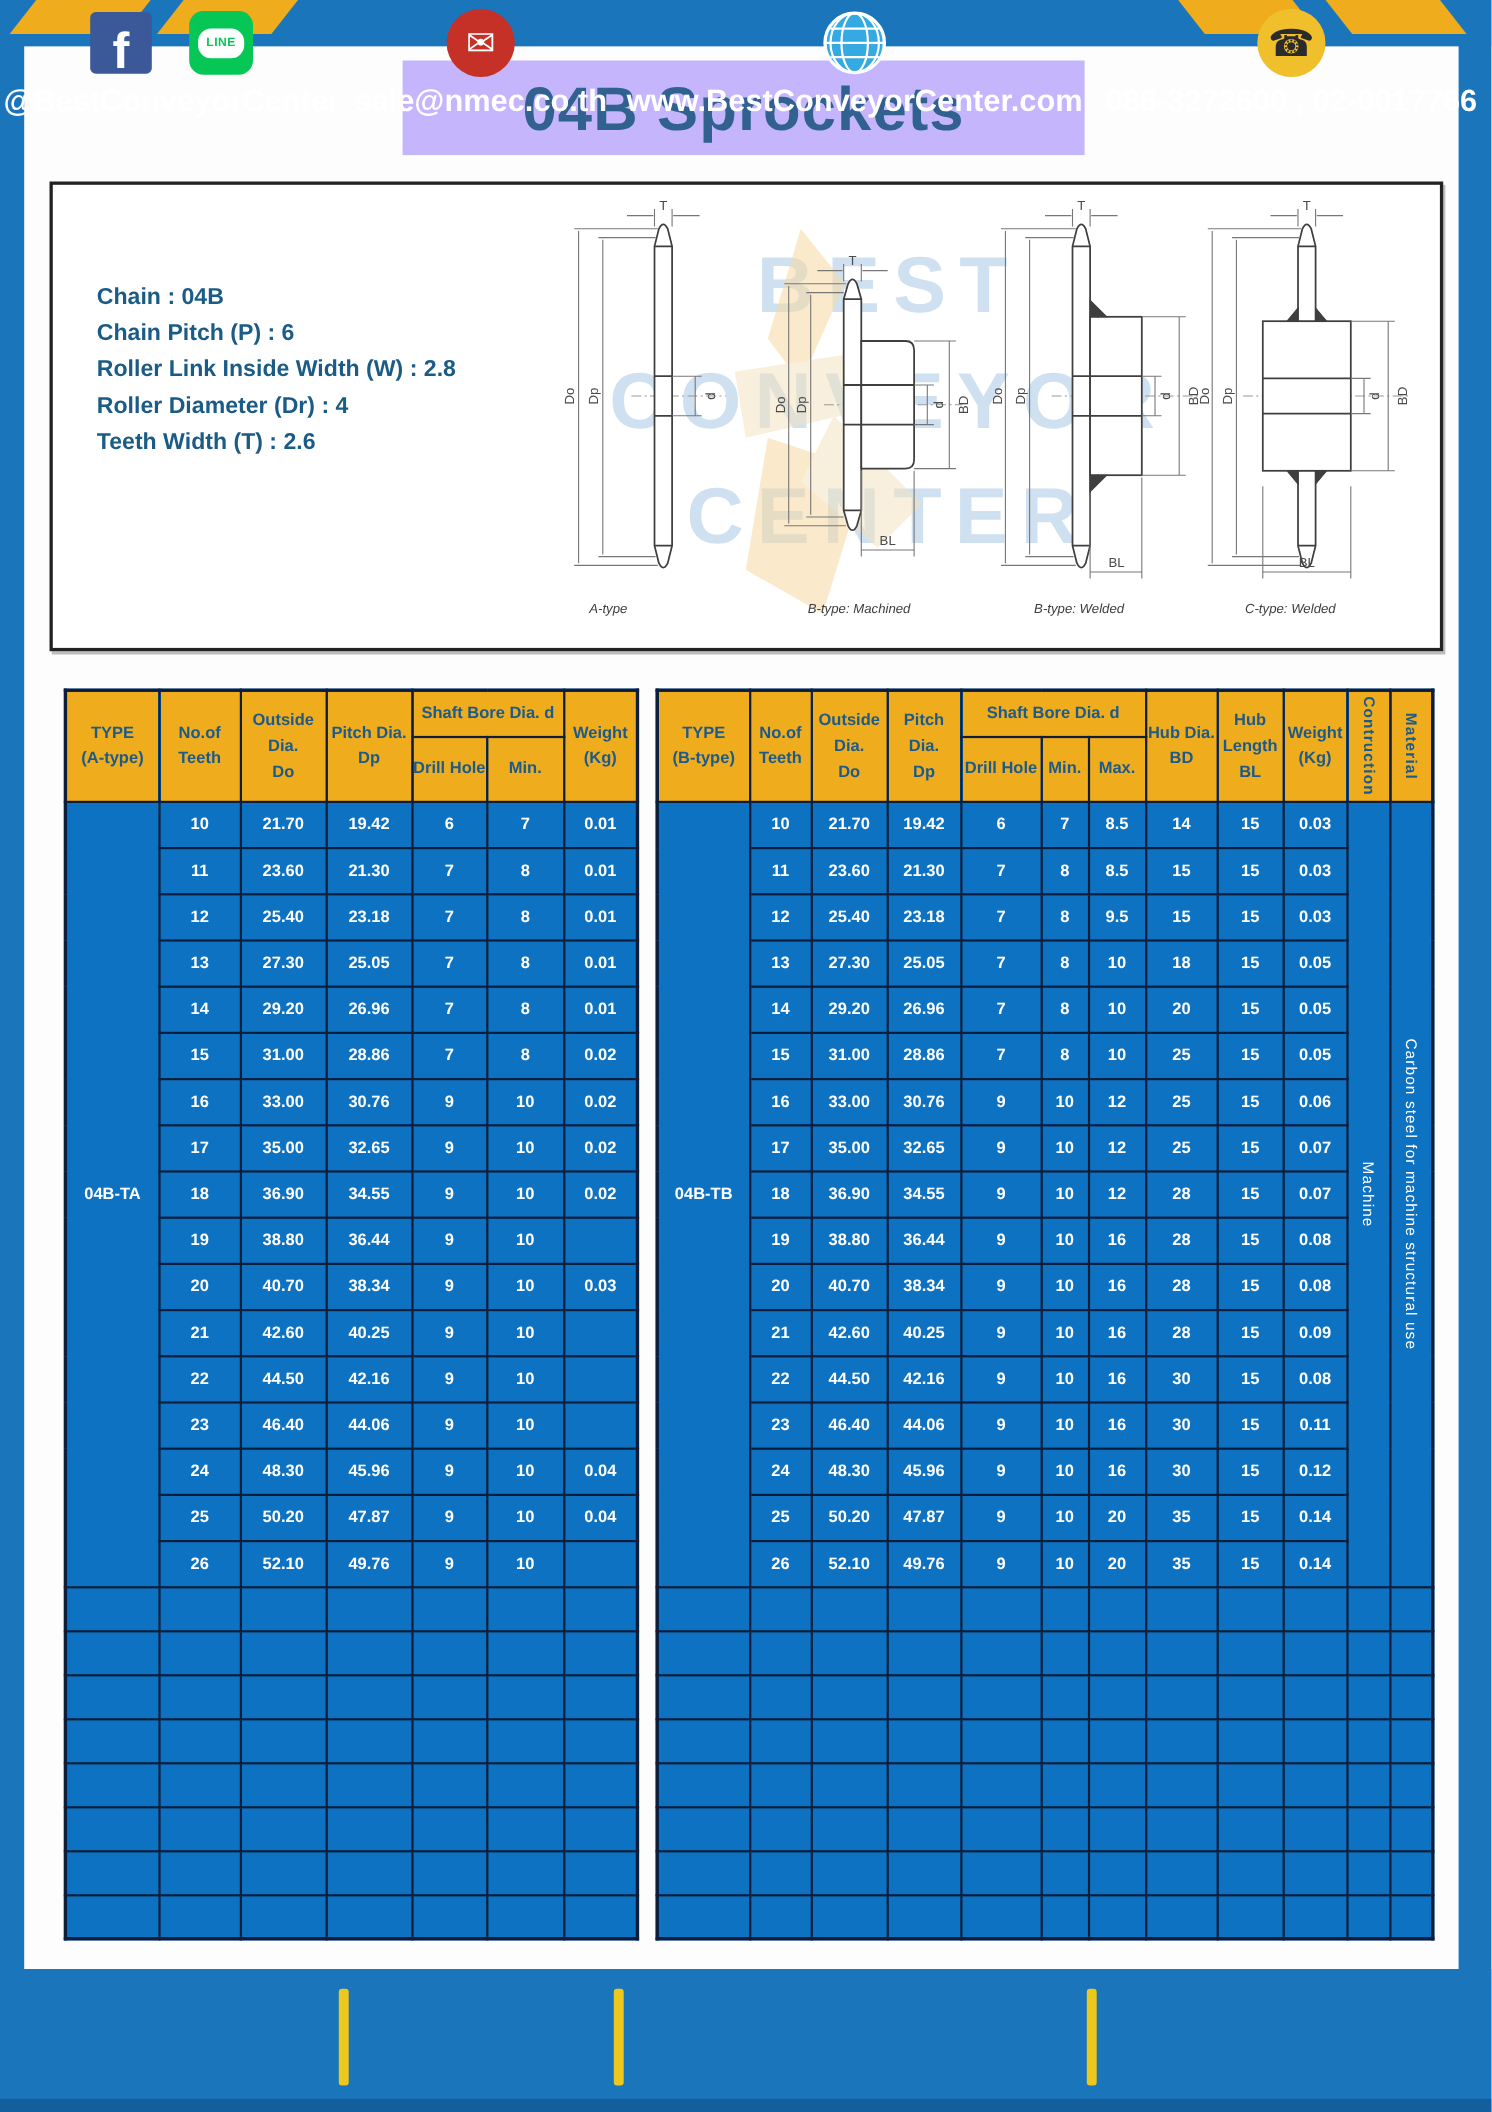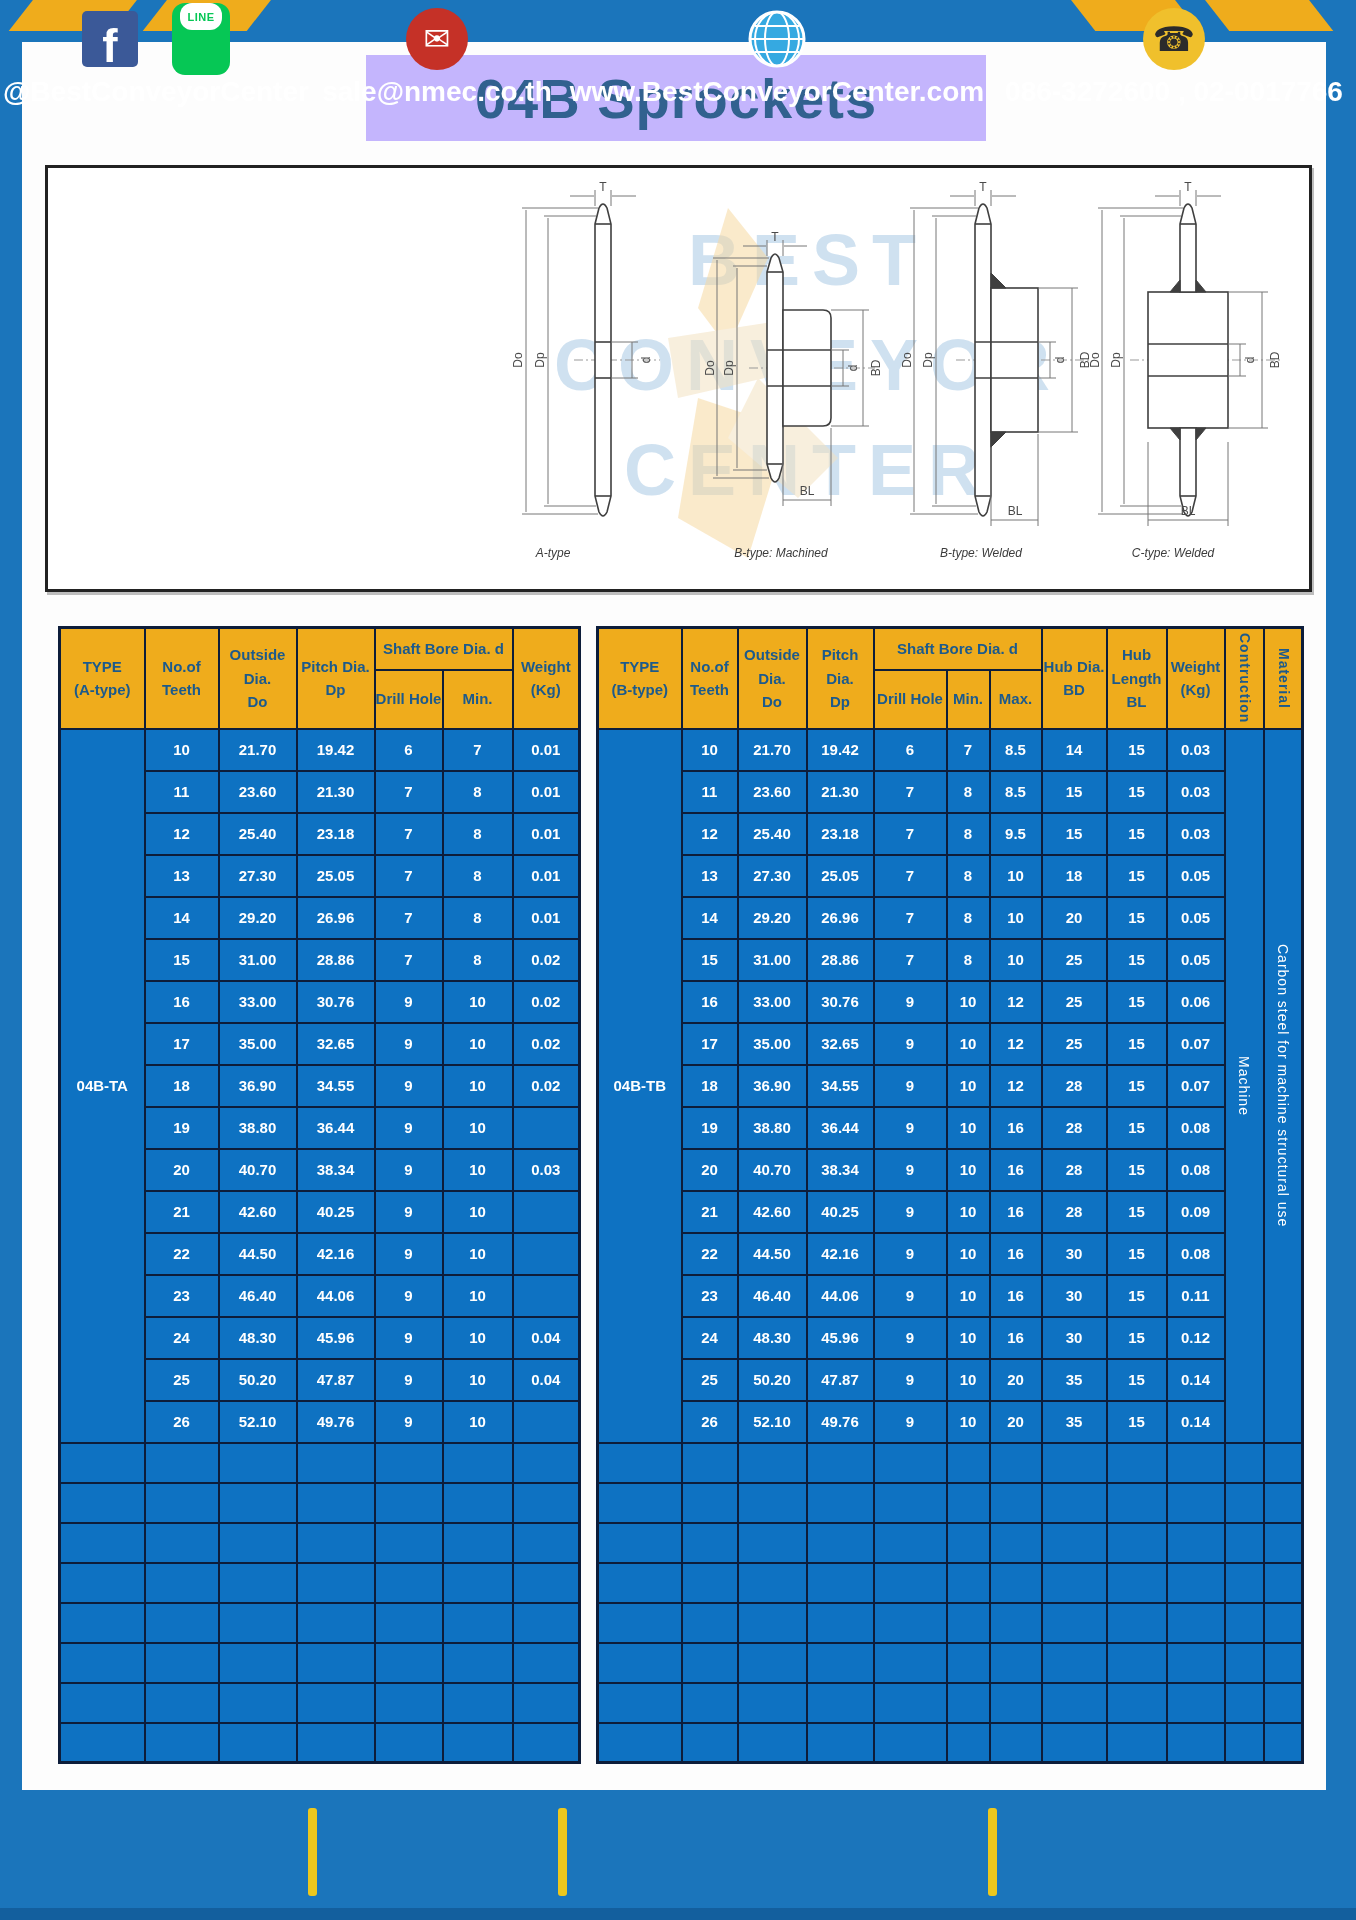--- a/index.html
+++ b/index.html
@@ -61,21 +61,21 @@
   .fs1 { left:0px;    width:312px; }
   .fs2 { left:312px;  width:250px; }
   .fs3 { left:562px;  width:430px; }
   .fs4 { left:992px;  width:364px; }
   .fsep { position:absolute; top:1808px; width:9px; height:88px; background:#edc71d; border-radius:3px; }
   .sep1 { left:308px; } .sep2 { left:558px; } .sep3 { left:988px; }
   .flabel { font-size:28px; font-weight:bold; color:#fff; white-space:nowrap; }
   .icon-row { display:flex; gap:10px; align-items:center; height:62px; }
   .fb-icon { width:56px; height:56px; background:#3b5998; border-radius:5px; display:flex; align-items:flex-end; justify-content:center; }
   .fb-icon span { color:#fff; font-size:46px; font-weight:bold; line-height:0.9; }
-  .line-icon { width:58px; height:72px; background:#06c755; border-radius:13px; display:flex; align-items:flex-start; justify-content:center;margin-left:24px; }
+  .line-icon { width:58px; height:58px; background:#06c755; border-radius:13px; display:flex; align-items:center; justify-content:center;margin-left:24px; }
   .line-bubble { width:42px; height:27px; background:#fff; border-radius:12px; display:flex; align-items:center; justify-content:center;
                  color:#06c755; font-size:11px; font-weight:bold; letter-spacing:0.5px; }
   .mail-icon { width:62px; height:62px; background:#c53127; border-radius:50%; display:flex; align-items:center; justify-content:center; }
   .mail-icon span { color:#fff; font-size:32px; }
   .phone-icon { width:62px; height:62px; background:#f0c02c; border-radius:50%; display:flex; align-items:center; justify-content:center; }
   .phone-icon span { color:#2b2b2b; font-size:34px; }
 </style>
 </head>
 <body>
 
@@ -99,20 +99,27 @@
       <div>CONVEYOR</div>
       <div>CENTER</div>
     </div>
     <svg class="wm-orange" width="260" height="380" viewBox="0 0 260 380">
       <polygon points="120,10 160,60 120,150 90,110" fill="#f6d9a2"></polygon>
       <polygon points="60,140 190,120 200,170 70,200" fill="#f3e2c2"></polygon>
       <polygon points="90,200 180,230 140,360 70,320" fill="#f6d9a2"></polygon>
       <polygon points="150,180 230,260 190,300 120,240" fill="#f3e2c2"></polygon>
     </svg>
 
+    <div class="specs">
+      <div>Chain : 04B</div>
+      <div>Chain Pitch (P) : 6</div>
+      <div>Roller Link Inside Width (W) : 2.8</div>
+      <div>Roller Diameter (Dr) : 4</div>
+      <div>Teeth Width (T) : 2.6</div>
+    </div>
 
     <svg class="drawing dwg-a" width="170" height="362" viewBox="0 0 170 362">
       <line class="cl" x1="66" y1="180" x2="152" y2="180"></line>
       <path class="part" d="M87,44 L91,28 Q95,20 99,28 L103,44 L103,316 L99,332 Q95,340 91,332 L87,316 Z"></path>
       <line class="part" x1="87" y1="44" x2="103" y2="44"></line>
       <line class="part" x1="87" y1="316" x2="103" y2="316"></line>
       <line class="part" x1="87" y1="162" x2="103" y2="162"></line>
       <line class="part" x1="87" y1="198" x2="103" y2="198"></line>
       <line class="dim" x1="87" y1="26" x2="87" y2="10"></line>
         <line class="dim" x1="103" y1="26" x2="103" y2="10"></line>

